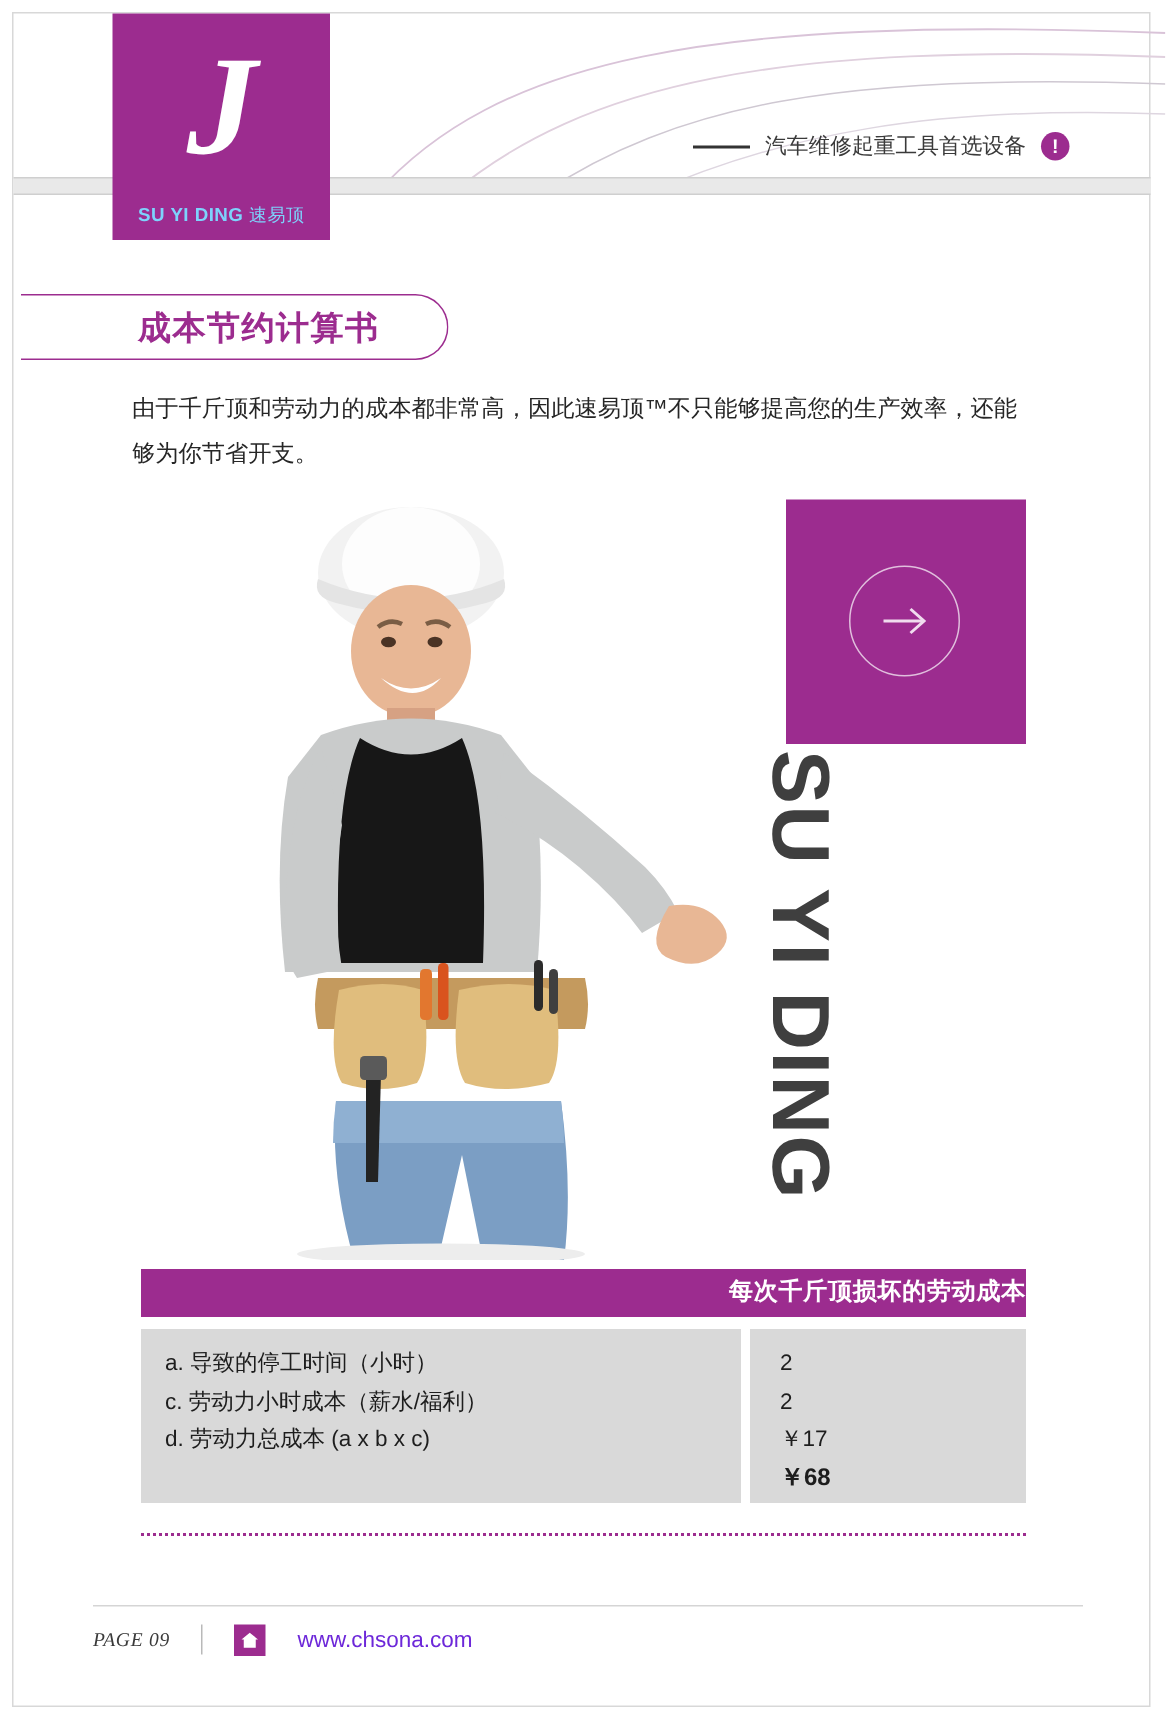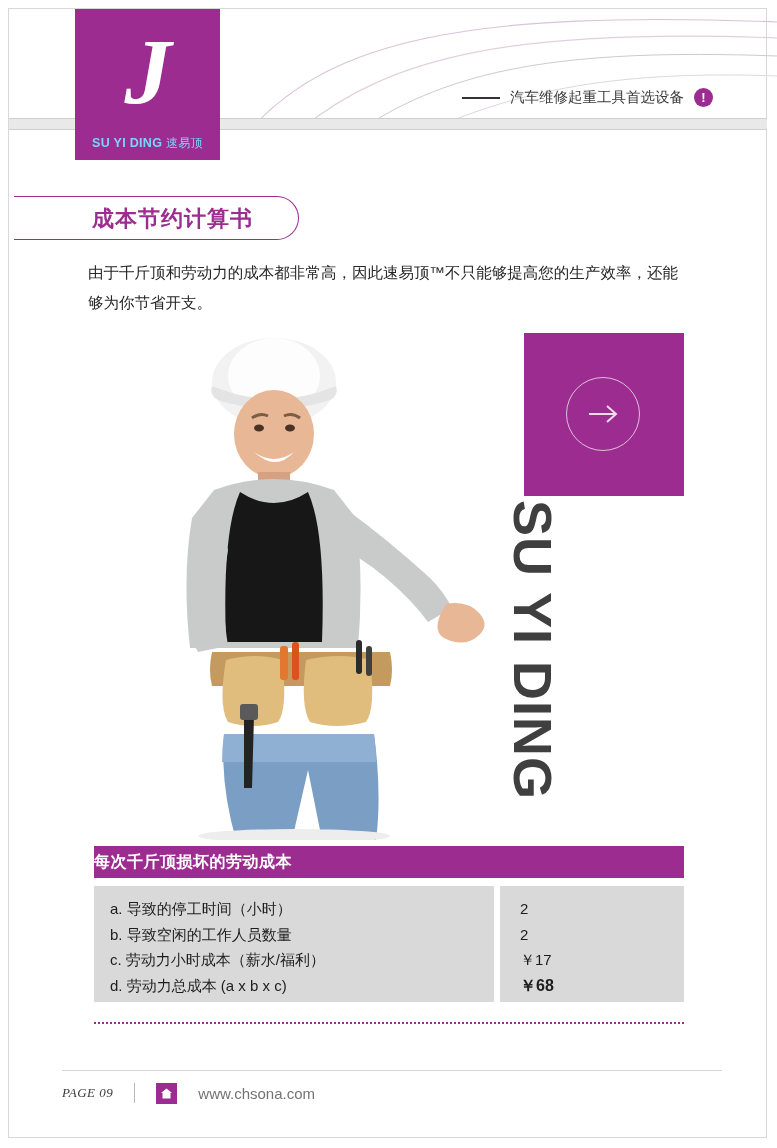--- a/index.html
+++ b/index.html
@@ -213,21 +213,21 @@
   .table-header {
     position: absolute;
     left: 94px;
     top: 846px;
     width: 590px;
     height: 32px;
     background: #9c2c8f;
     color: #ffffff;
     font-size: 16px;
     font-weight: bold;
-    text-align: left;
+    text-align: right;
     line-height: 32px;
     letter-spacing: 0.5px;
   }
   .table-body {
     position: absolute;
     left: 94px;
     top: 886px;
     width: 590px;
     height: 116px;
     display: flex;
@@ -294,21 +294,21 @@
   .home-icon {
     width: 21px;
     height: 21px;
     background: #9c2c8f;
     display: inline-flex;
     align-items: center;
     justify-content: center;
   }
   .footer-url {
     font-size: 15px;
-    color: #737373;
+    color: #6d28d9;
   }
   .footer-rule {
     position: absolute;
     left: 62px;
     top: 1070px;
     width: 660px;
     height: 1px;
     background: #d5d5d5;
   }
 </style>
@@ -403,21 +403,20 @@
       <polyline points="40,28 49,36 40,44" fill="none" stroke="#f0dcee" stroke-width="2"></polyline>
     </svg>
   </div>
 
   <div class="vertical-brand">SU YI DING</div>
 
   <div class="table-header">每次千斤顶损坏的劳动成本</div>
   <div class="table-body">
     <div class="table-col-left">
       <div class="t-row">a. 导致的停工时间（小时）</div>
-      <div class="t-row">b. 导致空闲的工作人员数量</div>
       <div class="t-row">c. 劳动力小时成本（薪水/福利）</div>
       <div class="t-row">d. 劳动力总成本 (a x b x c)</div>
     </div>
     <div class="table-col-right">
       <div class="t-row">2</div>
       <div class="t-row">2</div>
       <div class="t-row">￥17</div>
       <div class="t-row bold">￥68</div>
     </div>
   </div>

